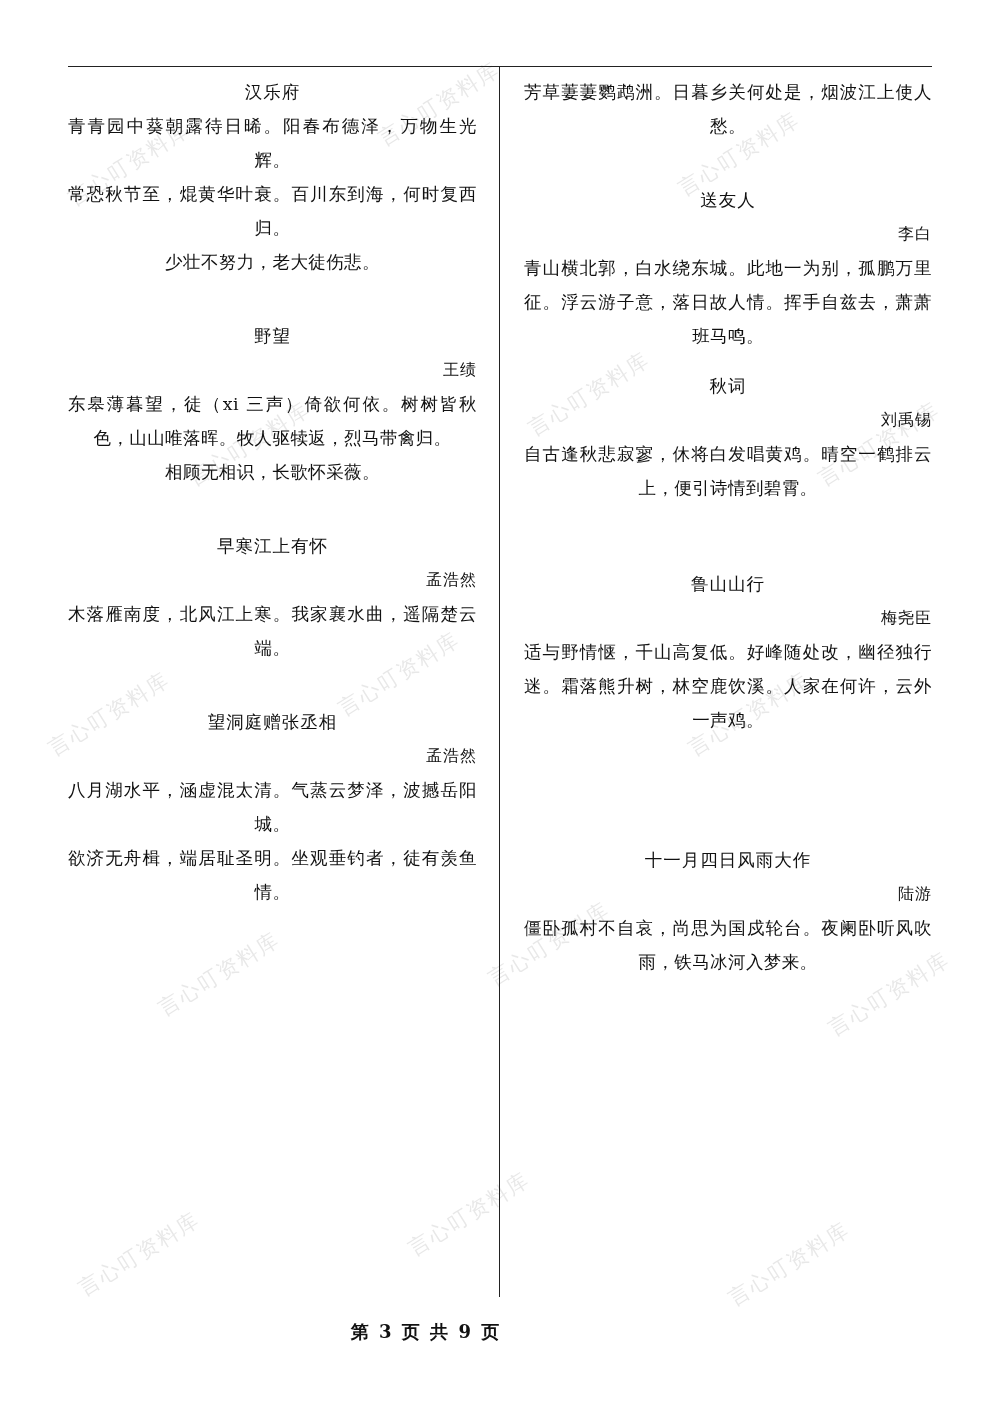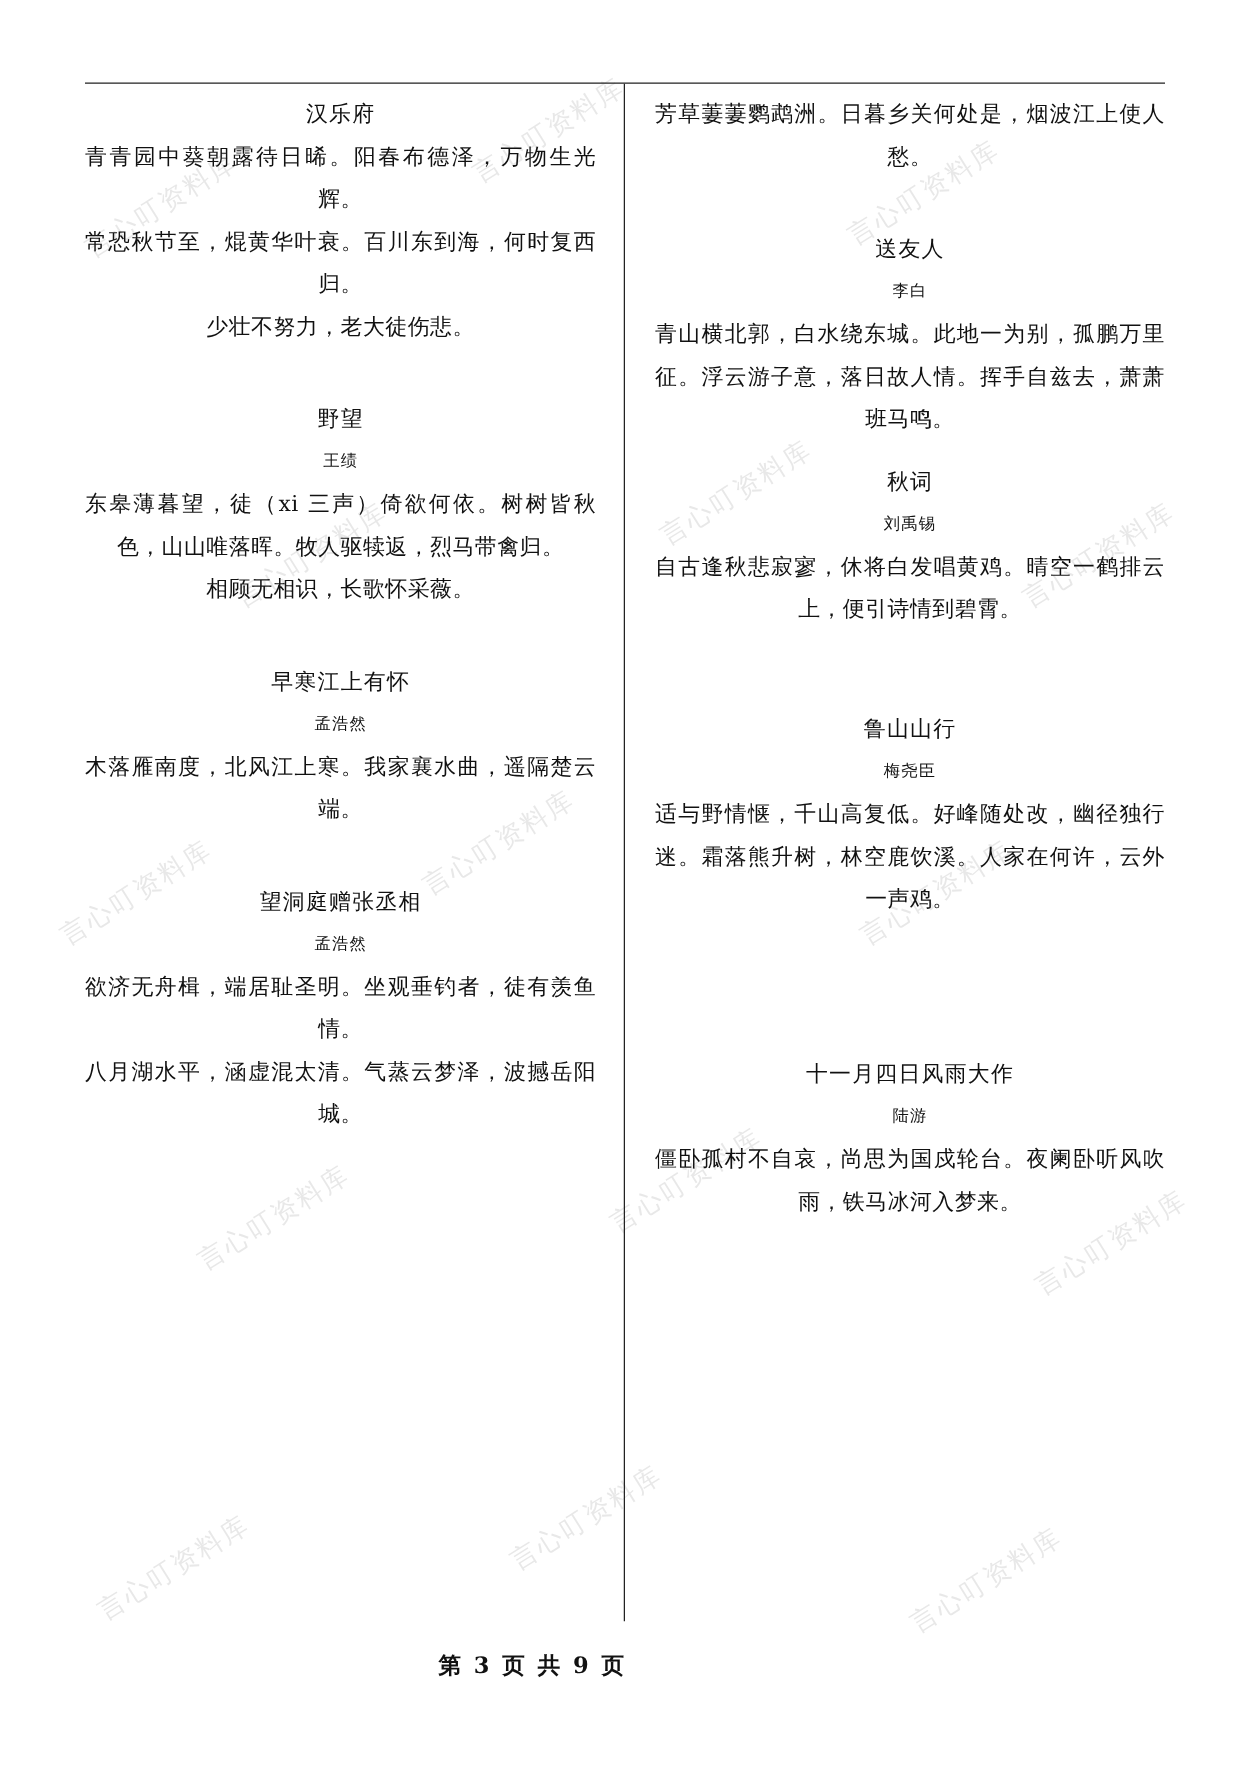--- a/index.html
+++ b/index.html
@@ -52,22 +52,22 @@
   .poem {
     margin-bottom: 6px;
   }
   .poem-title {
     text-align: center;
     font-size: 17.5px;
     line-height: 34px;
     letter-spacing: 1px;
   }
   .poem-author {
-    text-align: center;
-    font-size: 13px;
+    text-align: right;
+    font-size: 16px;
     line-height: 34px;
     letter-spacing: 1px;
   }
   .poem-body {
     text-align: justify;
     text-align-last: center;
     font-size: 17.5px;
     line-height: 34px;
     letter-spacing: 0.4px;
     text-justify: inter-ideograph;
@@ -168,22 +168,22 @@
           <p>木落雁南度，北风江上寒。我家襄水曲，遥隔楚云端。</p>
         </div>
       </div>
 
       <div class="gap-lg"></div>
 
       <div class="poem">
         <div class="poem-title">望洞庭赠张丞相</div>
         <div class="poem-author">孟浩然</div>
         <div class="poem-body">
+          <p>八月湖水平，涵虚混太清。气蒸云梦泽，波撼岳阳城。</p>
           <p>欲济无舟楫，端居耻圣明。坐观垂钓者，徒有羡鱼情。</p>
-          <p>八月湖水平，涵虚混太清。气蒸云梦泽，波撼岳阳城。</p>
         </div>
       </div>
 
       <div class="gap-lg"></div>
 
 
     </div>
 
     <div class="column right">
 

